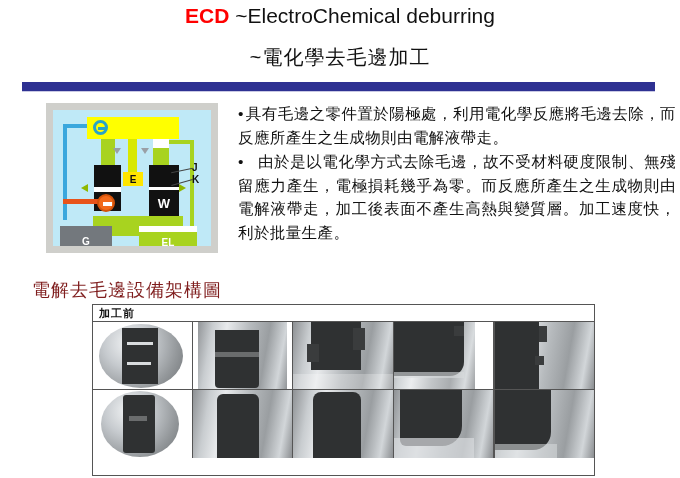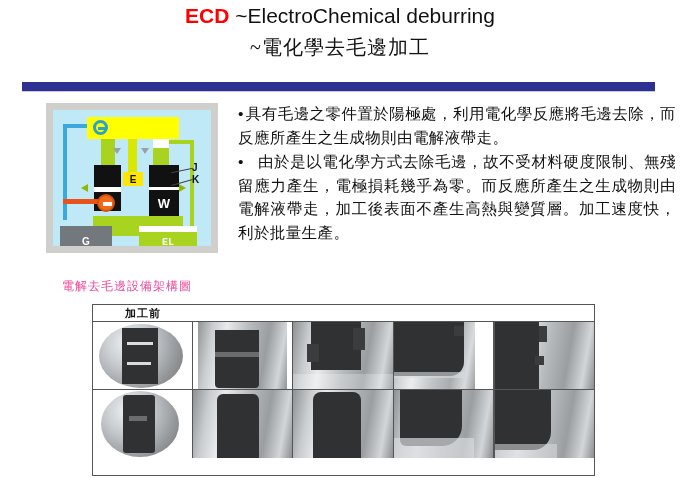--- a/index.html
+++ b/index.html
@@ -16,22 +16,22 @@
   .title-block{
     position:absolute;left:0;top:4px;width:680px;text-align:center;
   }
   .title-line1{
     font-family:"Liberation Sans", sans-serif;
     font-size:21px;font-weight:bold;letter-spacing:0px;white-space:nowrap;
   }
   .t-ecd{color:#ff0000;}
   .t-rest{color:#111111;font-weight:normal;}
   .title-line2{
-    margin-top:6px;
-    font-family:Liberation Serif, serif;
+    margin-top:16px;
+    font-family:Liberation Mono, monospace;
     font-size:20px;color:#111111;letter-spacing:1px;
   }
 
   
   .divider{
     position:absolute;left:22px;top:82px;width:633px;height:9px;
     background:#2e3192;
     box-shadow:0 1px 0 #c9c9e4;
   }
 
@@ -89,36 +89,36 @@
   .d-lead1{position:absolute;left:118px;top:60px;width:22px;height:1px;background:#444;transform:rotate(-12deg);}
   .d-lead2{position:absolute;left:118px;top:72px;width:22px;height:1px;background:#444;transform:rotate(-16deg);}
   
   .d-G{position:absolute;left:7px;top:116px;width:52px;height:26px;background:#73787d;
        color:#ffffff;font-family:"Liberation Sans",sans-serif;font-weight:bold;font-size:10px;
        display:flex;align-items:flex-end;justify-content:center;padding-bottom:5px;box-sizing:border-box;}
   
   .d-ELtank{position:absolute;left:86px;top:116px;width:58px;height:26px;background:#ffffff;}
   .d-ELfill{position:absolute;left:86px;top:122px;width:58px;height:20px;background:#a8d31f;}
   .d-ELlabel{position:absolute;left:86px;top:122px;width:58px;height:20px;
-       color:#ffffff;font-family:Liberation Mono, monospace;font-weight:bold;font-size:10px;
+       color:#ffffff;font-family:Liberation Sans, sans-serif;font-weight:bold;font-size:10px;
        display:flex;align-items:center;justify-content:center;text-align:center;}
   .d-ELpipe{position:absolute;left:112px;top:106px;width:4px;height:20px;background:#a8d31f;}
   .d-rightpipe{position:absolute;left:137px;top:30px;width:4px;height:96px;background:#a8d31f;}
   .d-rightpipeh{position:absolute;left:112px;top:30px;width:29px;height:4px;background:#a8d31f;}
   
   .d-arrow{position:absolute;width:0;height:0;border-left:4px solid transparent;
            border-right:4px solid transparent;border-top:6px solid #9aa0a6;}
   .d-arrowL{position:absolute;width:0;height:0;border-top:4px solid transparent;
            border-bottom:4px solid transparent;border-right:7px solid #8fb800;}
   .d-arrowR{position:absolute;width:0;height:0;border-top:4px solid transparent;
            border-bottom:4px solid transparent;border-left:7px solid #8fb800;}
 
   .diagram-caption{
     position:absolute;left:22px;top:278px;width:210px;text-align:center;
-    font-family:"DejaVu Serif", serif;font-size:12px;color:#ec4899;letter-spacing:1px;
+    font-family:"DejaVu Serif", serif;font-size:18px;color:#7f1d1d;letter-spacing:1px;
   }
 
   
   .body-text{
     position:absolute;left:238px;top:102px;width:438px;
     font-family:Liberation Sans, sans-serif;
     font-size:15.5px;line-height:1.52;color:#111111;
     letter-spacing:0.4px;text-align:justify;
   }
   .bullet-p{margin:0 0 1px 0;text-indent:0;}
@@ -127,21 +127,21 @@
 
   
   .phototable{
     position:absolute;left:92px;top:304px;width:503px;height:172px;
     border:1px solid #555555;box-sizing:border-box;background:#ffffff;
   }
   .pt-row{display:flex;width:100%;box-sizing:border-box;}
   .pt-labelrow{height:17px;border-bottom:1px solid #555555;box-sizing:border-box;}
   .pt-label{
     font-family:"DejaVu Serif", serif;font-size:11px;color:#111;font-weight:bold;
-    padding:1px 0 0 6px;letter-spacing:1px;line-height:15px;margin-left:26px;
+    padding:1px 0 0 6px;letter-spacing:1px;line-height:15px;
   }
   .pt-imgrow{height:68px;box-sizing:border-box;}
   .pt-imgrow.first{border-bottom:1px solid #555555;}
   .pt-cell{
     flex:1 1 0;height:100%;border-right:1px solid #555555;box-sizing:border-box;
     position:relative;overflow:hidden;background:#ffffff;
   }
   .pt-cell:last-child{border-right:none;}
   .pt-cell.sep-left{border-left:1px solid #555555;}
 

